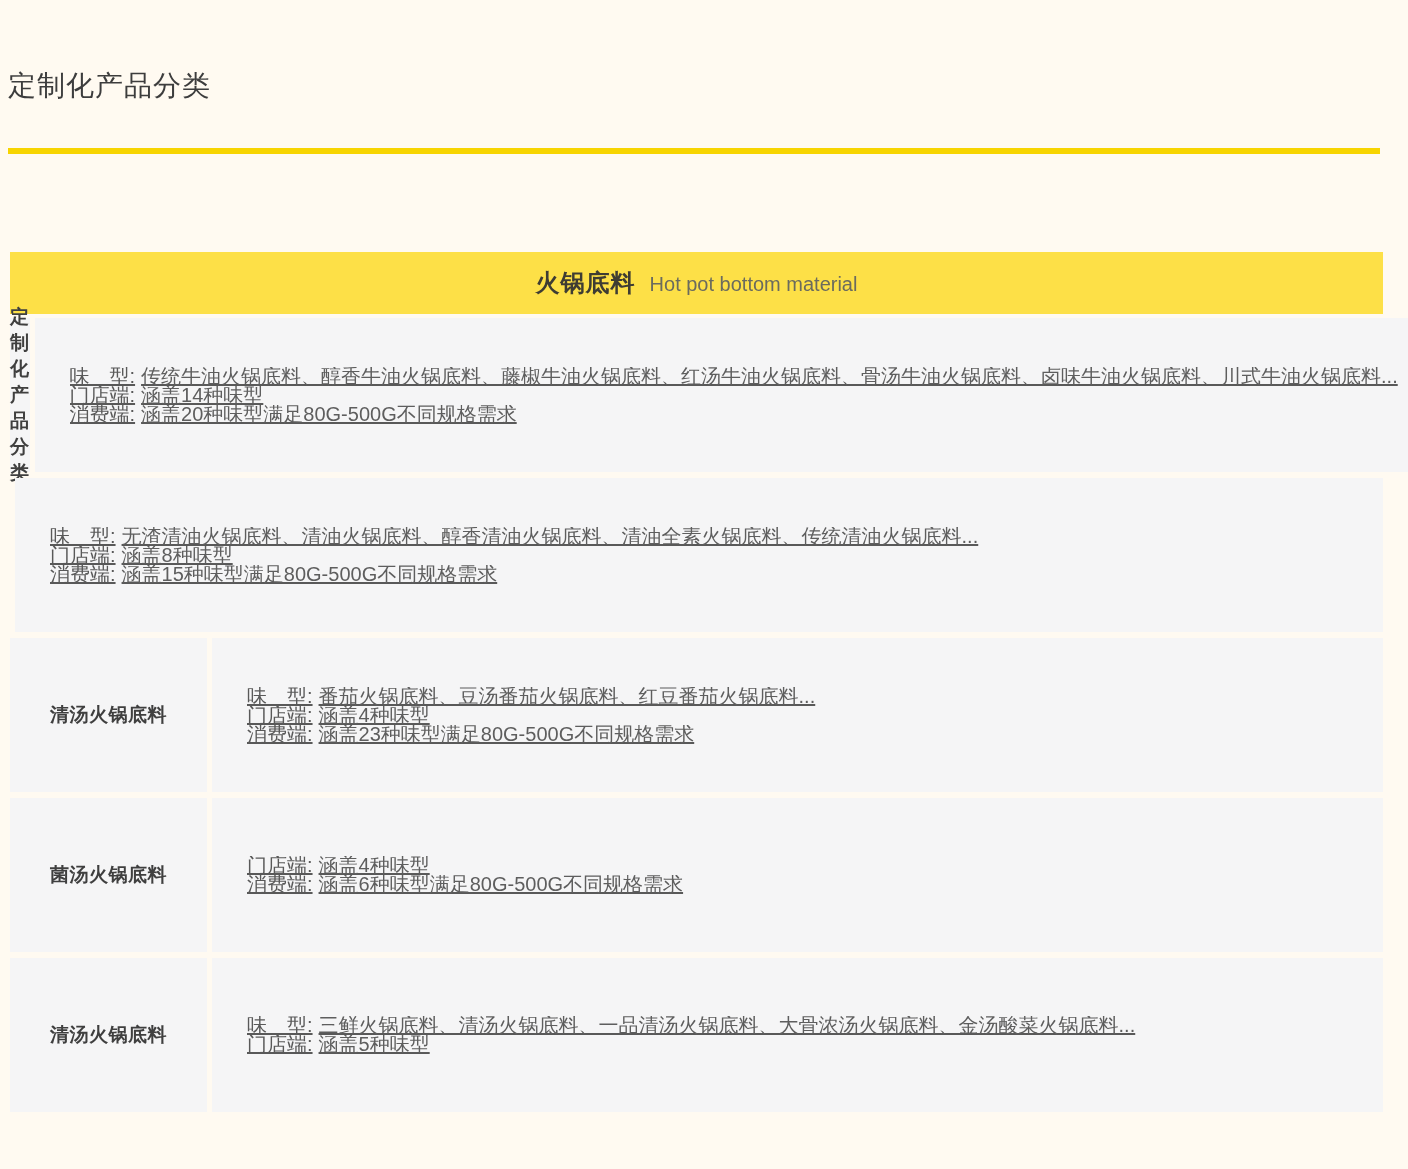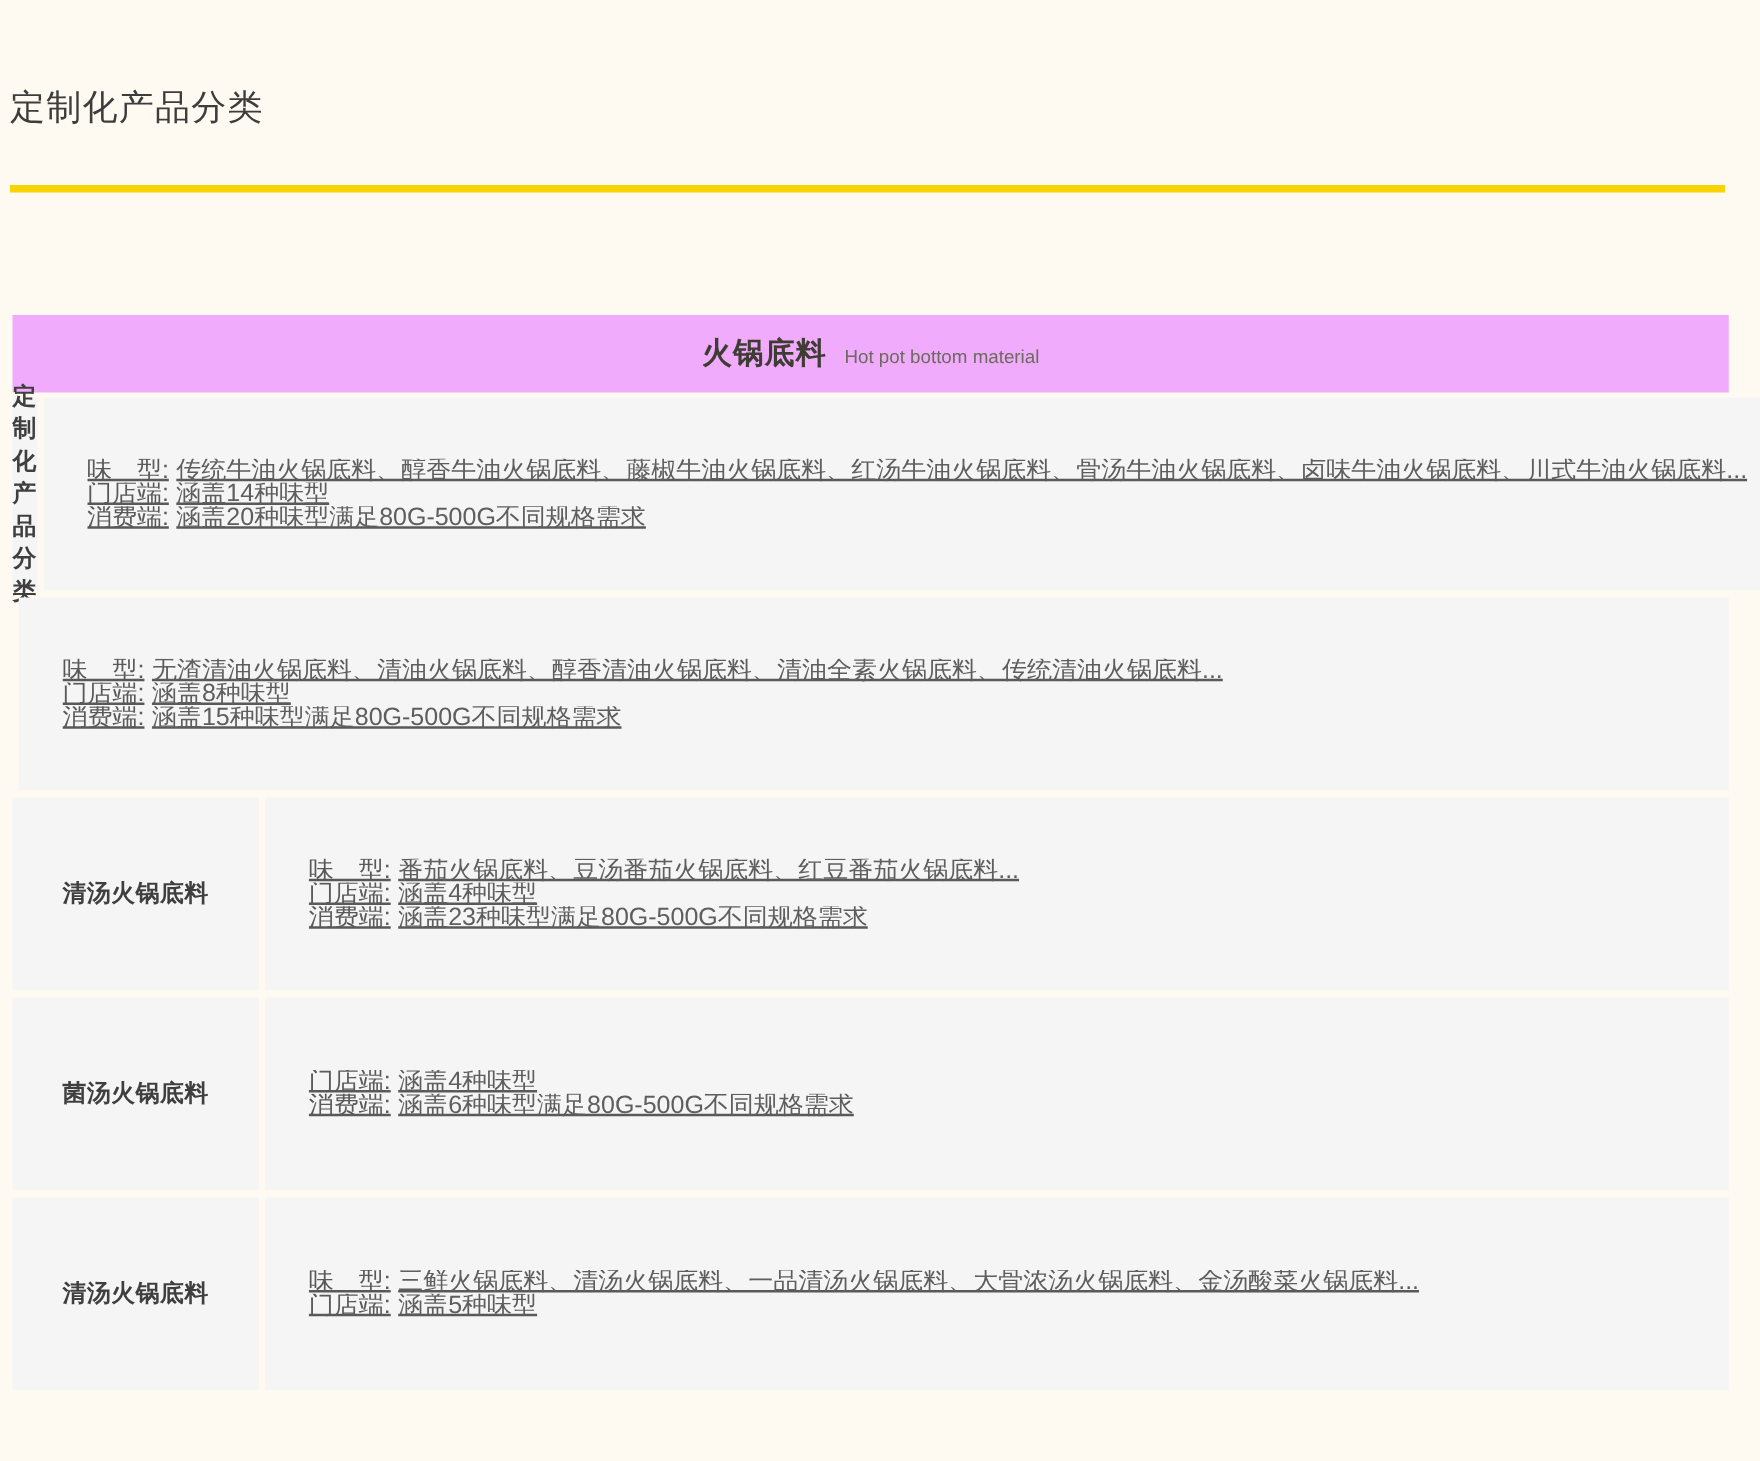--- a/index.html
+++ b/index.html
@@ -27,36 +27,36 @@
     background: #F7D400;
   }
 
   .panel {
     margin: 98px 0 0 10px;
     width: 1373px;
   }
 
   .panel-header {
     height: 62px;
-    background: #f0abfc;
+    background: #fde047;
     display: flex;
     align-items: baseline;
     justify-content: center;
     gap: 14px;
     padding-top: 0;
     line-height: 62px;
   }
   .panel-header .cn {
     font-size: 24px;
     font-weight: 700;
     color: #3E3C33;
     letter-spacing: 1px;
   }
   .panel-header .en {
-    font-size: 15px;
+    font-size: 20px;
     font-weight: 400;
     color: #6B6B5E;
   }
 
   .row {
     display: flex;
     height: 154px;
     margin-top: 6px;
   }
   .row.first { margin-top: 4px; }

